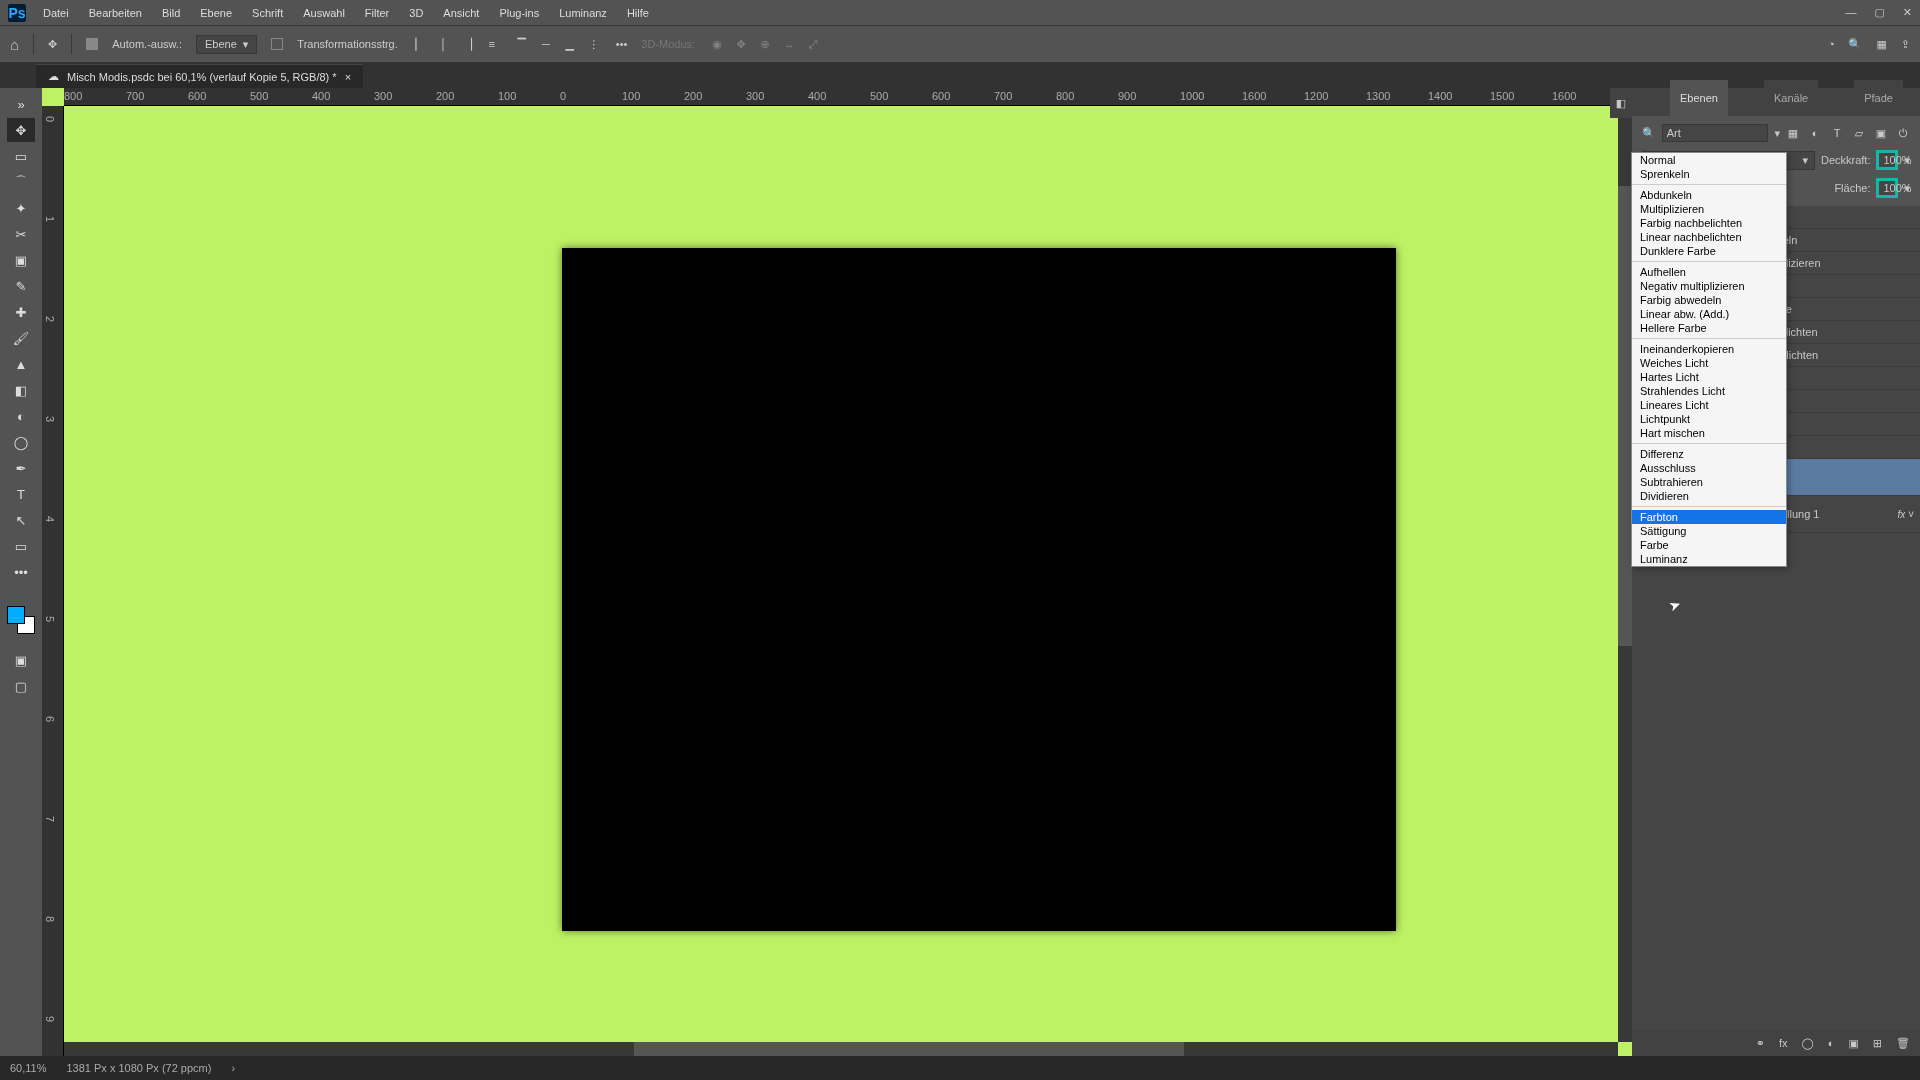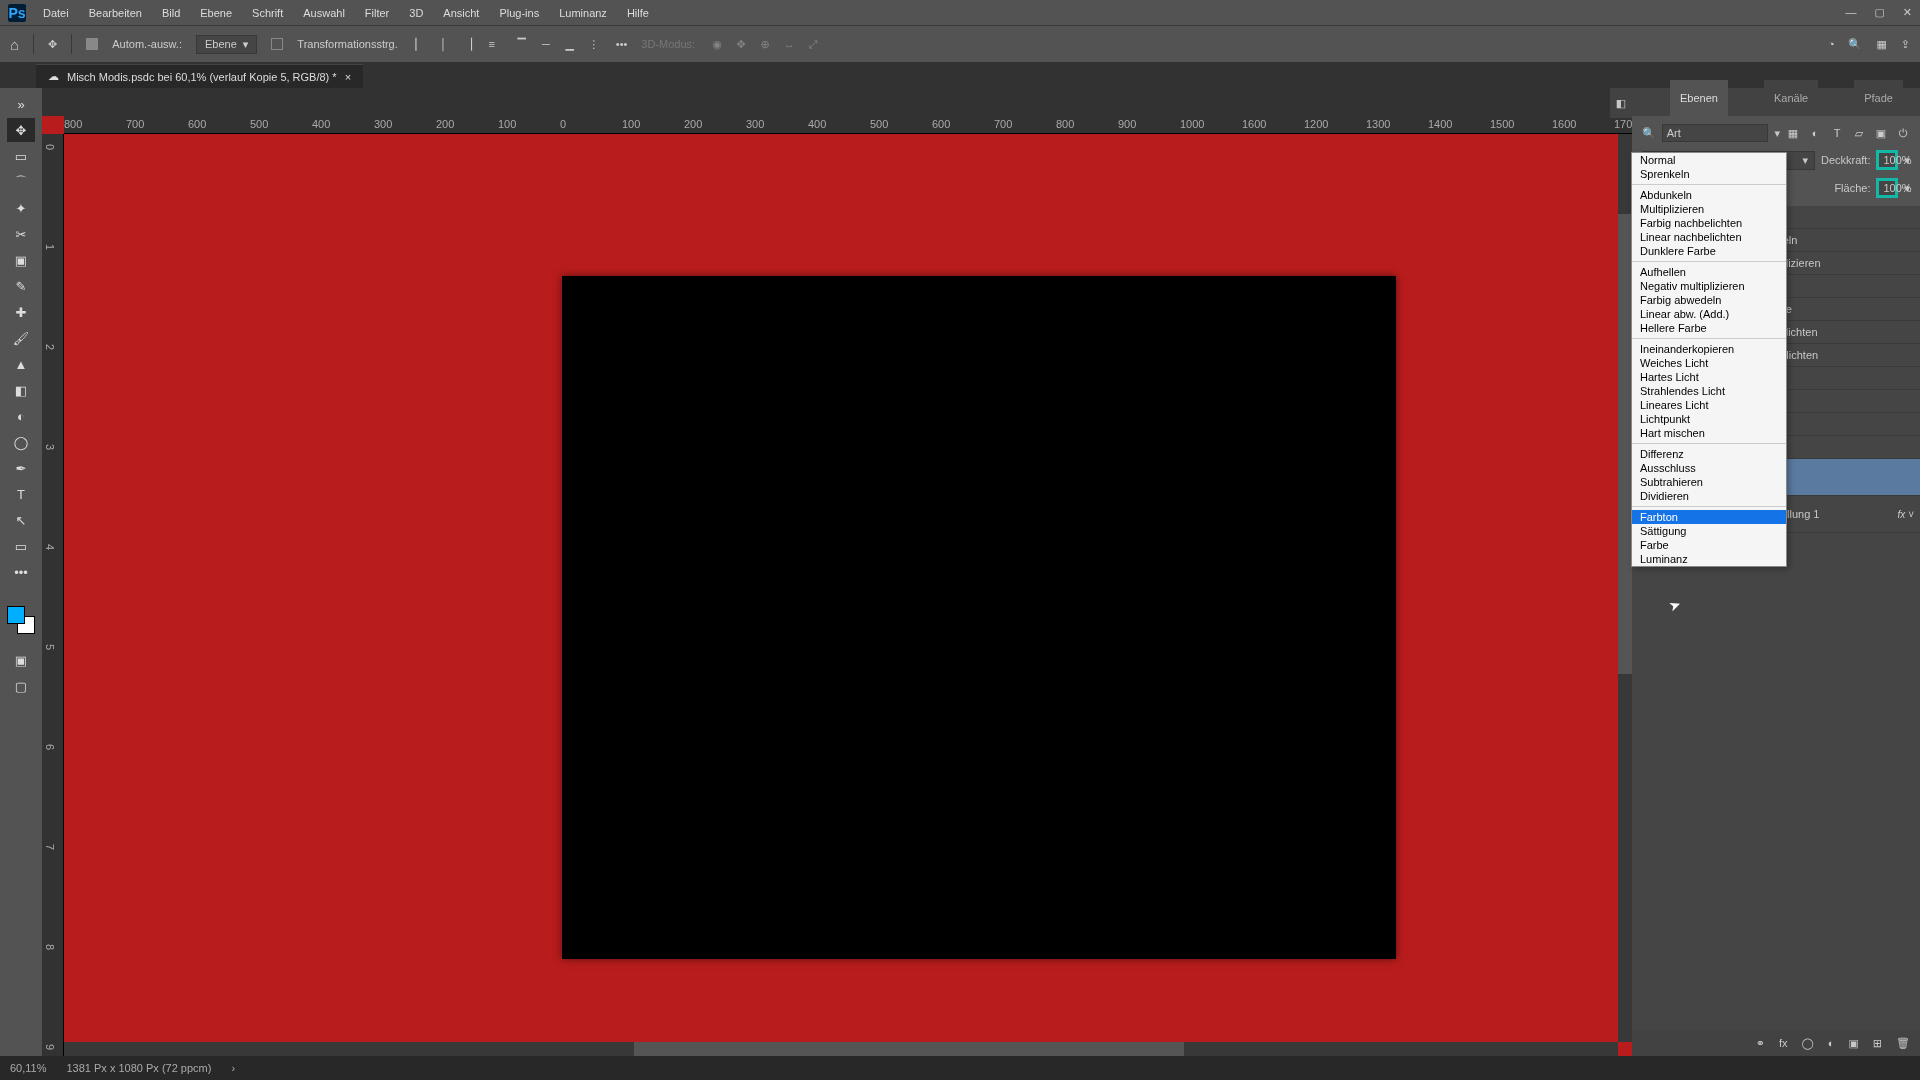--- a/index.html
+++ b/index.html
@@ -31,21 +31,21 @@
 
 
 .toolbox { width: 42px; background: #535353; display: flex; flex-direction: column; align-items: center; padding-top: 4px; gap: 2px; }
 .toolbox .tool { width: 28px; height: 24px; display: flex; align-items: center; justify-content: center; color: #ddd; font-size: 13px; cursor: pointer; position: relative; }
 .toolbox .tool.active { background: #2a2a2a; }
 .toolbox .color-swatches { margin-top: 12px; position: relative; width: 28px; height: 28px; }
 .toolbox .fg { position: absolute; width: 18px; height: 18px; background: #00aeff; border: 1px solid #000; z-index: 2; }
 .toolbox .bg { position: absolute; width: 18px; height: 18px; background: #fff; border: 1px solid #000; right: 0; bottom: 0; }
 
 
-.canvas-wrap { flex: 1; background: #b91c1c; position: relative; overflow: hidden; margin-top: 28px; }
+.canvas-wrap { flex: 1; background: #bef264; position: relative; overflow: hidden; }
 .ruler-h { position: absolute; top: 0; left: 22px; right: 0; height: 18px; background: #323232; border-bottom: 1px solid #000; display: flex; font-size: 9px; color: #aaa; }
 .ruler-h .tick { position: absolute; top: 2px; }
 .ruler-v { position: absolute; top: 18px; left: 0; width: 22px; bottom: 0; background: #323232; border-right: 1px solid #000; font-size: 9px; color: #aaa; }
 .ruler-v .tick { position: absolute; left: 2px; writing-mode: vertical-lr; }
 .canvas { position: absolute; top: 160px; left: 520px; width: 834px; height: 683px; background: #000; box-shadow: 0 0 8px rgba(0,0,0,0.5); }
 .scrollbar-v { position: absolute; right: 0; top: 18px; bottom: 14px; width: 14px; background: #383838; }
 .scrollbar-v .thumb { position: absolute; top: 80px; width: 100%; height: 460px; background: #555; }
 .scrollbar-h { position: absolute; bottom: 0; left: 22px; right: 14px; height: 14px; background: #383838; }
 .scrollbar-h .thumb { position: absolute; left: 570px; height: 100%; width: 550px; background: #555; }
 

